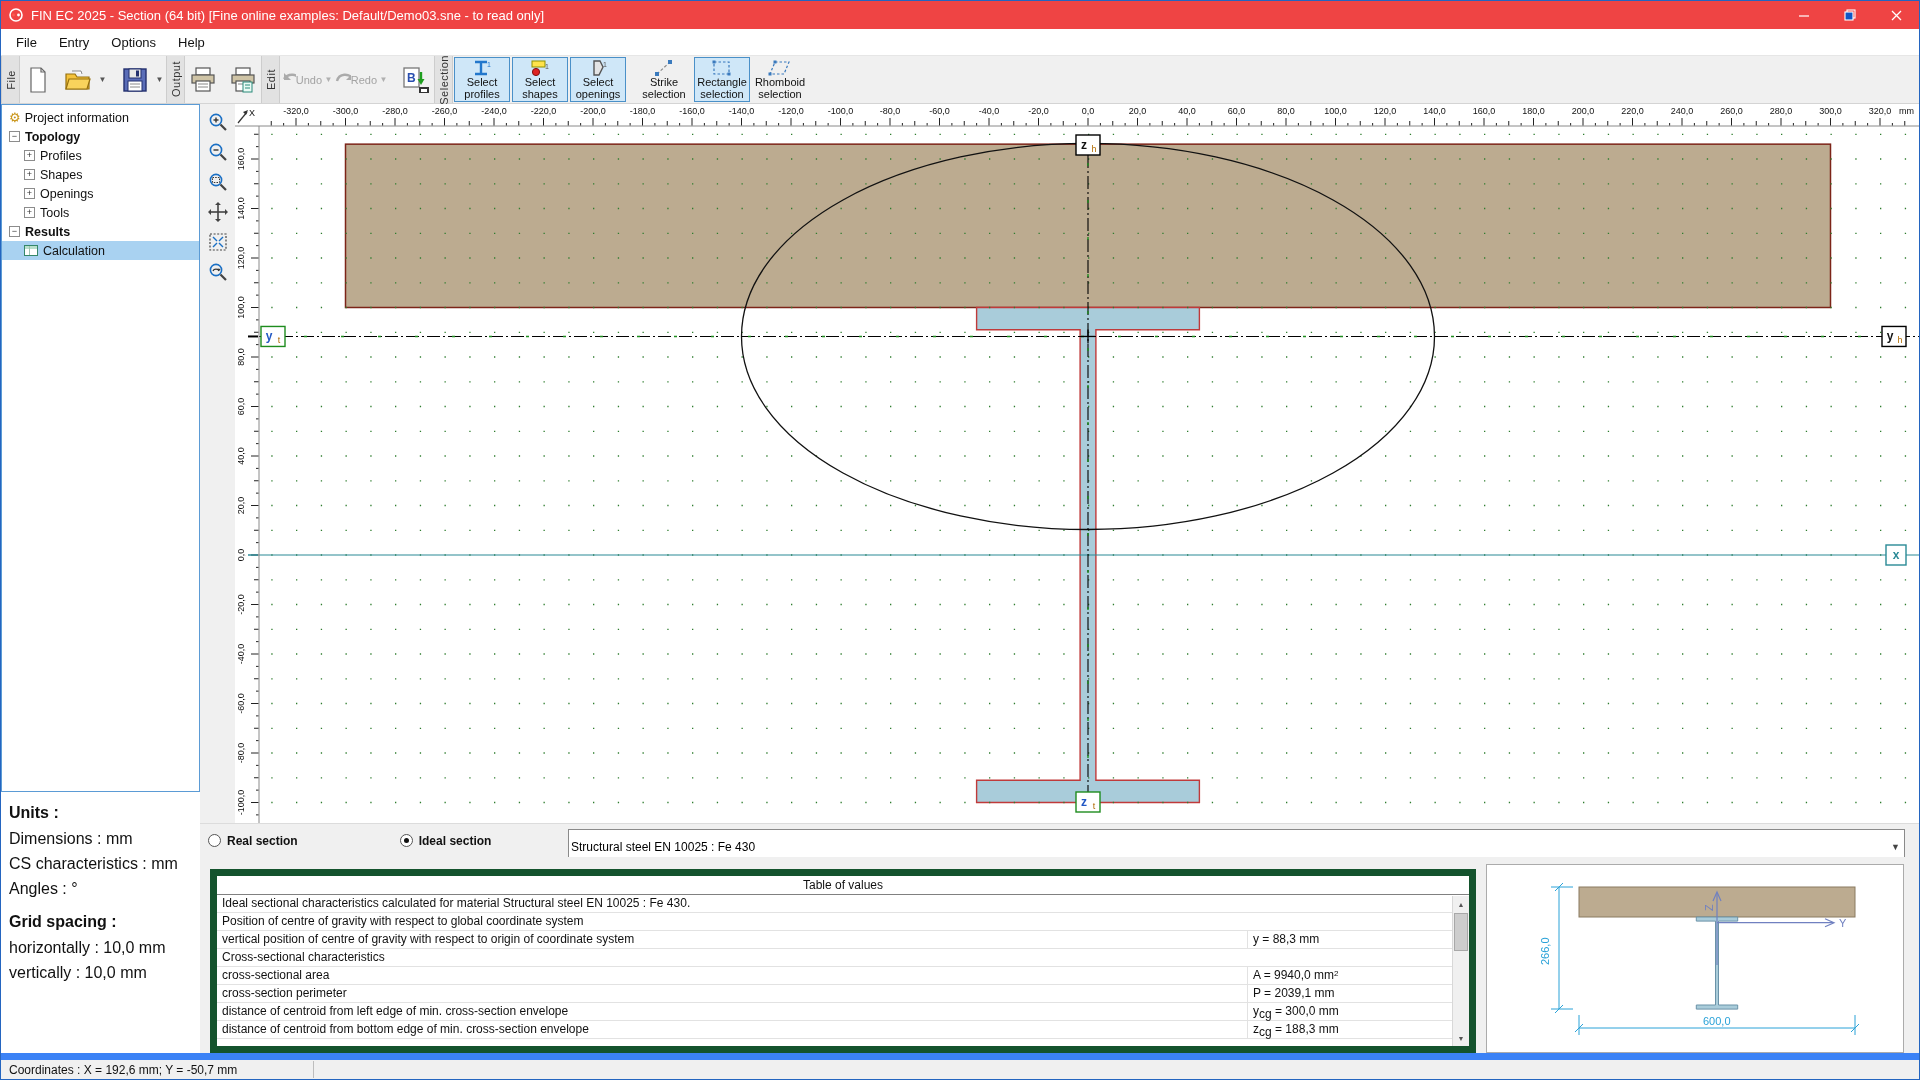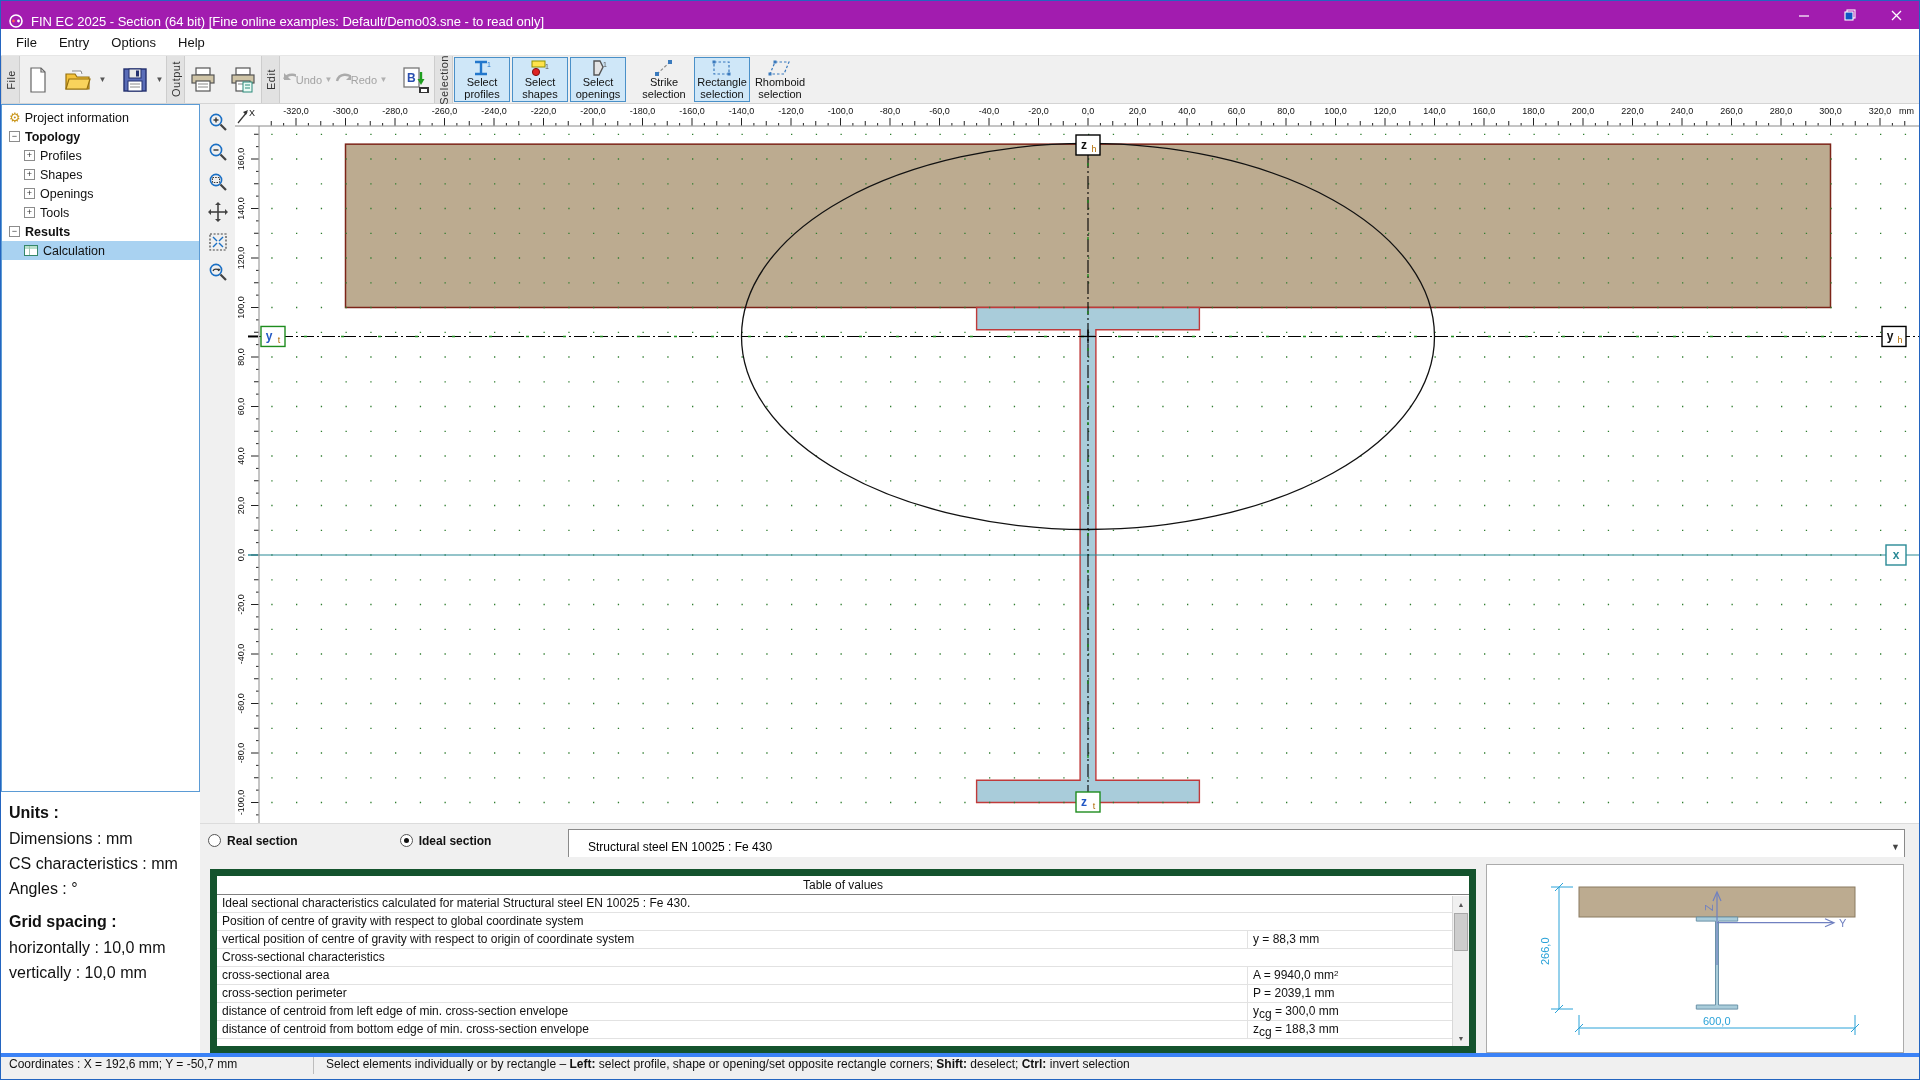--- a/index.html
+++ b/index.html
@@ -1,19 +1,19 @@
 <!DOCTYPE html>
 <html><head>
 <meta charset="utf-8">
 <style>
 *{box-sizing:border-box;margin:0;padding:0}
 body{font-family:"Liberation Sans",sans-serif;background:#444}
 .window{position:relative;width:1920px;height:1080px;background:#f0f0f0;border:1px solid #2465c0;overflow:hidden}
 
-.titlebar{height:28px;background:#a21caf;display:flex;align-items:flex-end;color:#fff}
+.titlebar{height:28px;background:#ef4444;display:flex;align-items:center;color:#fff}
 .titlebar .appicon{width:30px;display:flex;justify-content:center}
 .titlebar .title{font-size:13px;flex:1;white-space:nowrap;overflow:hidden}
 .caption-btns{display:flex;height:28px}
 .cap-btn{width:46px;display:flex;align-items:center;justify-content:center}
 
 .menubar{height:27px;background:#fff;display:flex;align-items:center;padding-left:4px;border-bottom:1px solid #e6e6e6}
 .menu-item{font-size:13px;padding:4px 11px;color:#111}
 
 .toolbar{height:48px;background:#f0f0f0;display:flex;align-items:stretch;border-bottom:1px solid #d4d4d4}
 .vlabel{width:19px;background:#e2e2e2;border-left:1px solid #cdcdcd;border-right:1px solid #cdcdcd;display:flex;align-items:center;justify-content:center}
@@ -43,39 +43,39 @@
 .workspace{flex:1;display:flex;flex-direction:column;background:#f0f0f0}
 .canvas-row{height:719px;display:flex}
 .zoombar{width:35px;background:#f0f0f0;display:flex;flex-direction:column;align-items:center;padding-top:5px;gap:4px}
 .zoom-btn{width:27px;height:26px;display:flex;align-items:center;justify-content:center;border:1px solid transparent}
 svg.drawing{display:block;background:#fff}
 
 .section-bar{height:34px;background:#f0f0f0;display:flex;align-items:center;position:relative;border-top:1px solid #dcdcdc}
 .radio-grp{display:flex;align-items:center;font-size:12px;font-weight:bold;color:#111}
 .radio{width:13px;height:13px;border:1px solid #555;border-radius:50%;background:#fff;margin-right:6px;position:relative;flex:none}
 .radio.on:after{content:"";position:absolute;left:3px;top:3px;width:5px;height:5px;border-radius:50%;background:#111}
-.combo{position:absolute;left:368px;right:14px;top:5px;height:36px;background:#fff;border:1px solid #8a8a8a;font-size:12px;display:flex;align-items:center;padding-left:19px}
+.combo{position:absolute;left:368px;right:14px;top:5px;height:36px;background:#fff;border:1px solid #8a8a8a;font-size:12px;display:flex;align-items:center;padding-left:2px}
 .combo .arrow{position:absolute;right:4px;font-size:9px;color:#444}
 
 .bottom-row{flex:1;position:relative;background:#f0f0f0}
 .table-panel{position:absolute;left:10px;top:12px;width:1266px;height:184px;background:#fff;border:7px solid #14532d;overflow:hidden}
 .table-header{height:19px;text-align:center;font-size:12px;color:#111;border-bottom:1px solid #808080;padding-top:2px}
 .t-row{height:18px;border-bottom:1px solid #e2e2e2;display:flex;font-size:12px;color:#111}
 .t-label{padding:1px 5px;flex:none;width:1031px;white-space:nowrap;overflow:hidden}
 .t-label.has-val{border-right:1px solid #e2e2e2}
 .t-value{padding:1px 5px;white-space:nowrap}
 .t-value sub{font-size:12px;vertical-align:-3px}
 .t-value sup{font-size:8px;vertical-align:3px}
 .vscroll{position:absolute;right:0;top:20px;bottom:0;width:17px;background:#f0f0f0;border-left:1px solid #d8d8d8}
 .sc-arrow{height:16px;display:flex;align-items:center;justify-content:center;font-size:7px;color:#555}
 .sc-arrow.down{position:absolute;bottom:0;left:0;right:0}
 .sc-thumb{position:absolute;top:17px;left:1px;width:14px;height:38px;background:#cdcdcd;border:1px solid #a8a8a8}
 .preview-panel{position:absolute;left:1286px;top:7px;width:418px;height:189px;background:#fff;border:1px solid #ababab}
 
-.statusbar{position:absolute;left:0;right:0;bottom:0;height:26px;background:#f0f0f0;border-top:4px solid #3b82f6;display:flex;font-size:12px;color:#111}
+.statusbar{position:absolute;left:0;right:0;bottom:0;height:26px;background:#f0f0f0;border-top:7px solid #3b82f6;display:flex;align-items:center;font-size:12px;color:#111}
 .sb-cell1{width:312px;padding-left:8px;white-space:nowrap}
 .sb-sep{width:1px;height:17px;background:#bdbdbd}
 .sb-help{padding-left:12px;white-space:nowrap}
 </style>
 </head>
 <body>
 
 <div class="window">
 
   <div class="titlebar">
@@ -710,15 +710,14 @@
             <text x="352" y="62" font-size="11" fill="#7080c0" font-family="Liberation Sans,sans-serif">Y</text>
           </svg>
         </div>
       </div>
     </div>
   </div>
 
   <div class="statusbar">
     <div class="sb-cell1">Coordinates : X = 192,6 mm; Y = -50,7 mm</div>
     <div class="sb-sep"></div>
-    <div class="sb-help"><span>Select elements individually or by rectangle – </span><span style="font-weight: bold;">Left:</span><span> select profile, shape or opening/set opposite rectangle corners; </span><span style="font-weight: bold;">Shift:</span><span> deselect; </span><span style="font-weight: bold;">Ctrl:</span><span> invert selection</span></div>
   </div>
 </div>
 
 </body></html>

